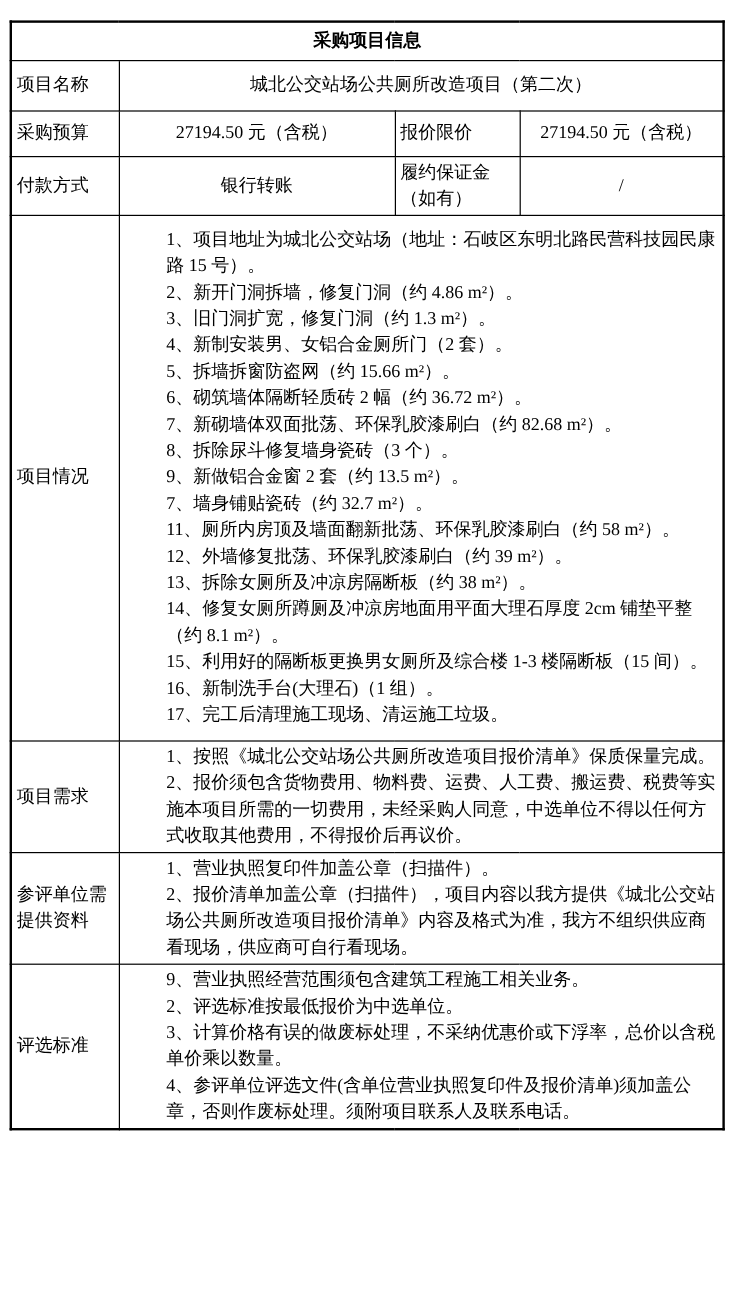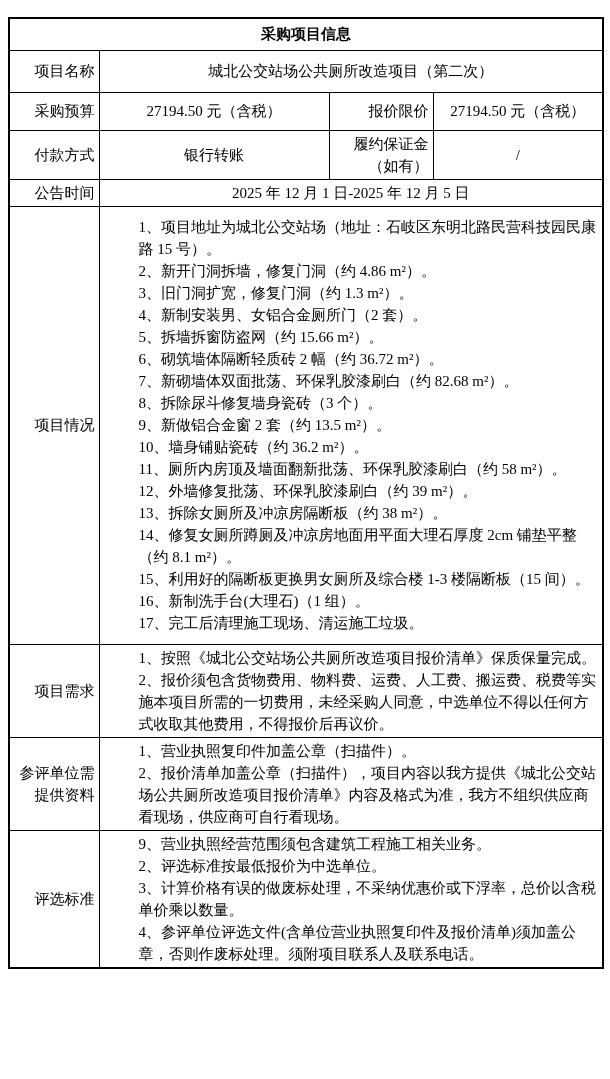--- a/index.html
+++ b/index.html
@@ -34,21 +34,21 @@
     overflow-wrap: anywhere;
   }
   td.title-cell {
     font-weight: bold;
     font-size: 18px;
     text-align: center;
     vertical-align: middle;
     height: 32px;
   }
   td.label-cell {
-    text-align: right;
+    text-align: left;
     vertical-align: middle;
     white-space: pre-line;
   }
   td.value-center {
     text-align: center;
     vertical-align: middle;
     margin-left: 45px;
   }
   td.value-left {
     text-align: left;
@@ -82,37 +82,33 @@
         <td class="label-cell">报价限价</td>
         <td class="value-center">27194.50 元（含税）</td>
       </tr>
       <tr style="height:46px">
         <td class="label-cell">付款方式</td>
         <td class="value-center">银行转账</td>
         <td class="label-cell">履约保证金
 （如有）</td>
         <td class="value-center">/</td>
       </tr>
-      <tr style="height:26px">
-        <td class="label-cell">公告时间</td>
-        <td class="value-center" colspan="3">2025 年 12 月 1 日-2025 年 12 月 5 日</td>
-      </tr>
       <tr style="height:438px">
         <td class="label-cell">项目情况</td>
         <td class="value-left" colspan="3">
             <div class="line">1、项目地址为城北公交站场（地址：石岐区东明北路民营科技园民康路 15 号）。</div>
             <div class="line">2、新开门洞拆墙，修复门洞（约 4.86 m²）。</div>
             <div class="line">3、旧门洞扩宽，修复门洞（约 1.3 m²）。</div>
             <div class="line">4、新制安装男、女铝合金厕所门（2 套）。</div>
             <div class="line">5、拆墙拆窗防盗网（约 15.66 m²）。</div>
             <div class="line">6、砌筑墙体隔断轻质砖 2 幅（约 36.72 m²）。</div>
             <div class="line">7、新砌墙体双面批荡、环保乳胶漆刷白（约 82.68 m²）。</div>
             <div class="line">8、拆除尿斗修复墙身瓷砖（3 个）。</div>
             <div class="line">9、新做铝合金窗 2 套（约 13.5 m²）。</div>
-            <div class="line">10、墙身铺贴瓷砖（约 36.2 m²）。</div>
+            <div class="line">7、墙身铺贴瓷砖（约 32.7 m²）。</div>
             <div class="line">11、厕所内房顶及墙面翻新批荡、环保乳胶漆刷白（约 58 m²）。</div>
             <div class="line">12、外墙修复批荡、环保乳胶漆刷白（约 39 m²）。</div>
             <div class="line">13、拆除女厕所及冲凉房隔断板（约 38 m²）。</div>
             <div class="line">14、修复女厕所蹲厕及冲凉房地面用平面大理石厚度 2cm 铺垫平整（约 8.1 m²）。</div>
             <div class="line">15、利用好的隔断板更换男女厕所及综合楼 1-3 楼隔断板（15 间）。</div>
             <div class="line">16、新制洗手台(大理石)（1 组）。</div>
             <div class="line">17、完工后清理施工现场、清运施工垃圾。</div>
           </td>
       </tr>
       <tr style="height:86px">

